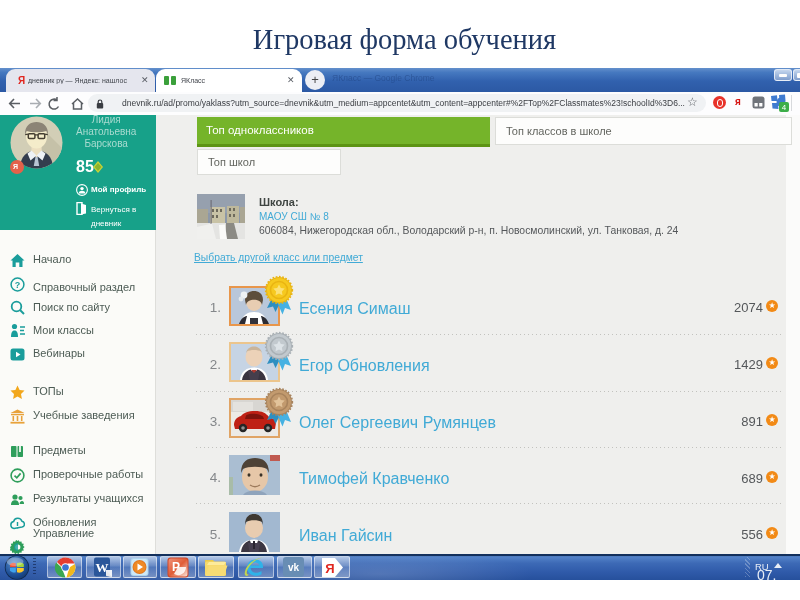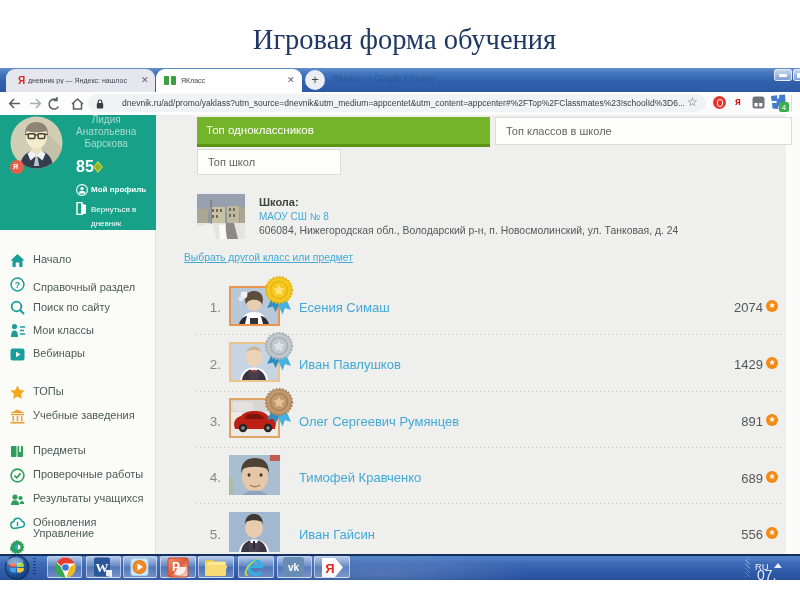--- a/index.html
+++ b/index.html
@@ -40,21 +40,21 @@
   .mitem{left:33px;font-size:11px;color:#4c5b54;white-space:nowrap;}
   .micon{left:10px;width:15px;height:15px;}
   
   .tabbtn{background:#fdfdfc;border:1px solid #dcddd9;color:#63655f;font-size:11px;}
   #gtab{box-sizing:border-box;left:197px;top:2px;width:293px;height:30px;background:#75b42a;border-bottom:3px solid #5d9414;
         color:#fff;font-size:11.5px;line-height:27px;padding-left:9px;}
   #wtab1{box-sizing:border-box;left:495px;top:2px;width:297px;height:28px;line-height:26px;padding-left:10px;}
   #wtab2{box-sizing:border-box;left:197px;top:34px;width:144px;height:26px;line-height:24px;padding-left:10px;}
   .blue{color:#41aad6;}
   .rownum{font-size:13.5px;color:#84878a;width:25px;text-align:right;}
-  .name{font-size:13px;}
+  .name{font-size:16px;}
   .score{font-size:13px;color:#54575a;}
   .sep{left:196px;width:588px;height:1px;background:repeating-linear-gradient(90deg,#c2c2be 0 1px,transparent 1px 4px);}
   .photo{left:229px;width:51px;height:40px;overflow:hidden;}
   .photob{left:229px;width:47px;height:36px;border:2px solid #e8964b;overflow:hidden;}
   .coin{width:12px;height:12px;border-radius:50%;background:#f28a16;color:#fff;font-size:8px;
         text-align:center;line-height:12px;}
   
   #taskbar{left:0;top:554px;width:800px;height:26px;
     background:
       radial-gradient(ellipse 220px 30px at 380px 20px, rgba(255,255,255,.18), transparent 70%),
@@ -268,21 +268,21 @@
       </g>
       <rect x="0" y="29" width="48" height="16" fill="#e4e4e2"></rect>
       <path d="M29 29 h8 L41 45 h-13 Z" fill="#8b8a84"></path>
       <rect x="13.5" y="6" width="1.2" height="24" fill="#70707a"></rect>
       <path d="M0 33 L15 29.5 L19 45 H0 Z" fill="#f0f0ee"></path>
       <path d="M22 31 L28 30.5 L30 45 H23 Z" fill="#fafaf8"></path>
     </svg>
     <div class="abs" style="left:259px;top:81px;font-size:11px;font-weight:bold;color:#3f4542;">Школа:</div>
     <div class="abs blue" style="left:259px;top:96px;font-size:10px;">МАОУ СШ № 8</div>
     <div class="abs" style="left:259px;top:110px;font-size:10.4px;color:#54575a;">606084, Нижегородская обл., Володарский р-н, п. Новосмолинский, ул. Танковая, д. 24</div>
-    <div class="abs blue" style="left:184px;top:137px;font-size:10.3px;text-decoration:underline;">Выбрать другой класс или предмет</div>
+    <div class="abs blue" style="left:194px;top:137px;font-size:10.3px;text-decoration:underline;">Выбрать другой класс или предмет</div>
 
     <div class="rownum abs" style="left:196px;top:185px;">1.</div>
     <div class="photob abs" style="top:170.5px;background:#b6c4d8;">
       <svg width="47" height="36" viewBox="0 0 47 36">
         <rect width="47" height="36" fill="#b9c7da"></rect>
         <ellipse cx="23" cy="14" rx="8" ry="9" fill="#e8cdb2"></ellipse>
         <path d="M14 12 C14 5 19 3 23 3 C27 3 32 5 32 12 L31 17 C30 10 16 10 15 17 Z" fill="#5d4e3c"></path>
         <circle cx="13" cy="7" r="3.4" fill="#eef2f4"></circle>
         <circle cx="10" cy="11" r="2.4" fill="#e4eaee"></circle>
         <path d="M10 36 C11 27 16 24 23 24 C30 24 35 27 36 36 Z" fill="#fff"></path>
@@ -318,21 +318,21 @@
     </div>
     <svg class="abs" style="left:263px;top:216px;" width="34" height="44" viewBox="0 0 34 44">
       <path d="M9 23 L4 33 L10 31.5 L12.5 37 L18 26 Z" fill="#2e8fc0"></path>
       <path d="M23 23 L28 35 L22 33 L19.5 39.5 L14 27 Z" fill="#45b1e2"></path>
       <circle cx="16" cy="15" r="13" fill="#a9b0b5"></circle>
       <circle cx="16" cy="15" r="13.4" fill="none" stroke="#a9b0b5" stroke-width="1.5" stroke-dasharray="1.7 1.6"></circle>
       <circle cx="16" cy="15" r="12" fill="#c2c9ce"></circle>
       <circle cx="16" cy="15" r="8.5" fill="none" stroke="#a9b0b5" stroke-width="1.6"></circle>
       <path d="M16 9.5 L17.8 13 L21.7 13.6 L18.9 16.4 L19.5 20.3 L16 18.5 L12.5 20.3 L13.1 16.4 L10.3 13.6 L14.2 13 Z" fill="#dde3e7"></path>
     </svg>
-    <div class="name blue abs" style="left:299px;top:242px;">Иван Павлушков</div>
+    <div class="name blue abs" style="left:299px;top:242px;">Егор Обновления</div>
     <div class="score abs" style="left:683px;top:241.5px;width:80px;text-align:right;">1429</div>
     <div class="coin abs" style="left:766px;top:242px;">★</div>
     <div class="sep abs" style="top:275.5px;"></div>
 
     <div class="rownum abs" style="left:196px;top:299px;">3.</div>
     <div class="photob abs" style="top:283px;border-color:#e0a465;background:#f2f2f2;">
       <svg width="47" height="36" viewBox="0 0 47 36">
         <rect width="47" height="36" fill="#eceae6"></rect>
         <rect width="47" height="12" fill="#d8d6d2"></rect>
         <rect x="2" y="2" width="20" height="9" fill="#e4e2de"></rect>

